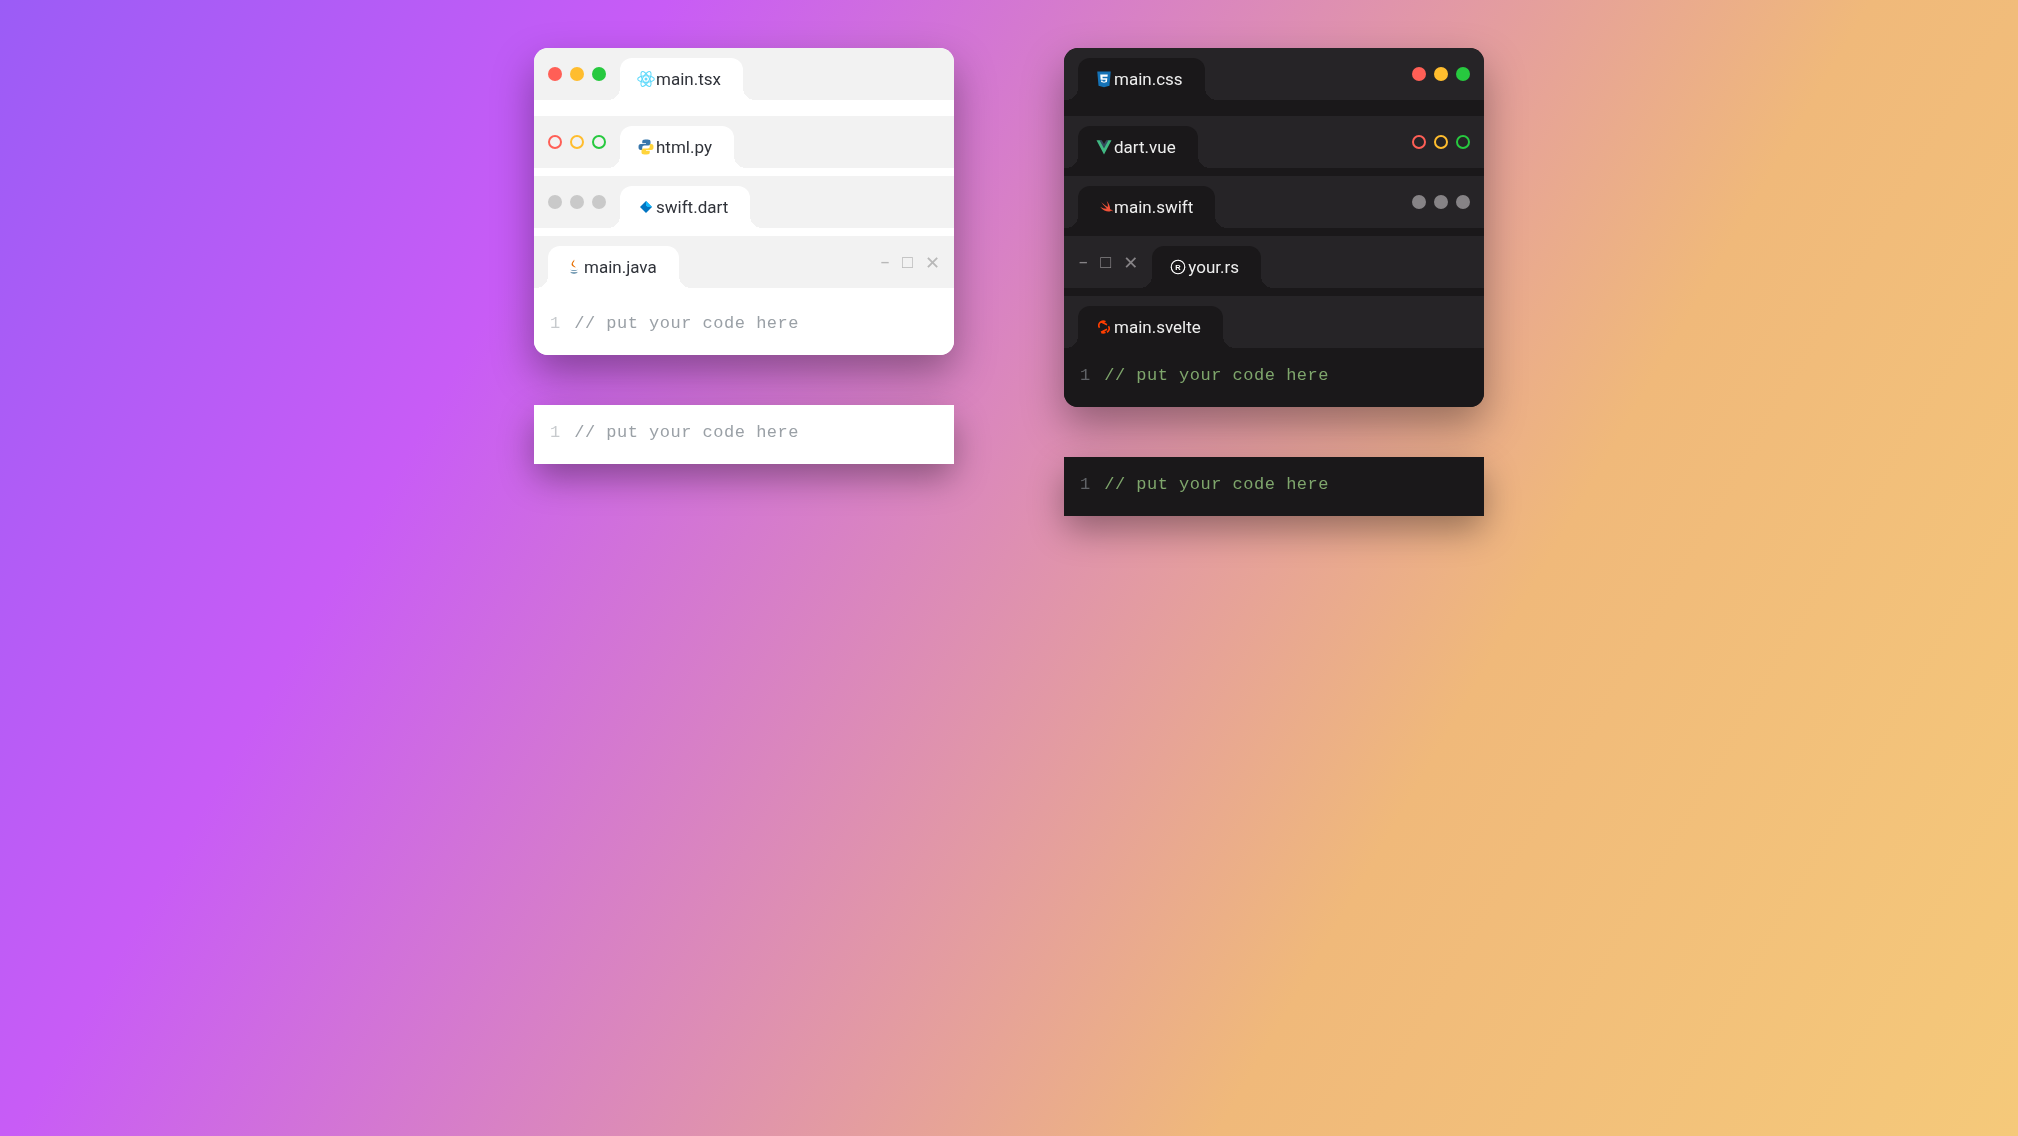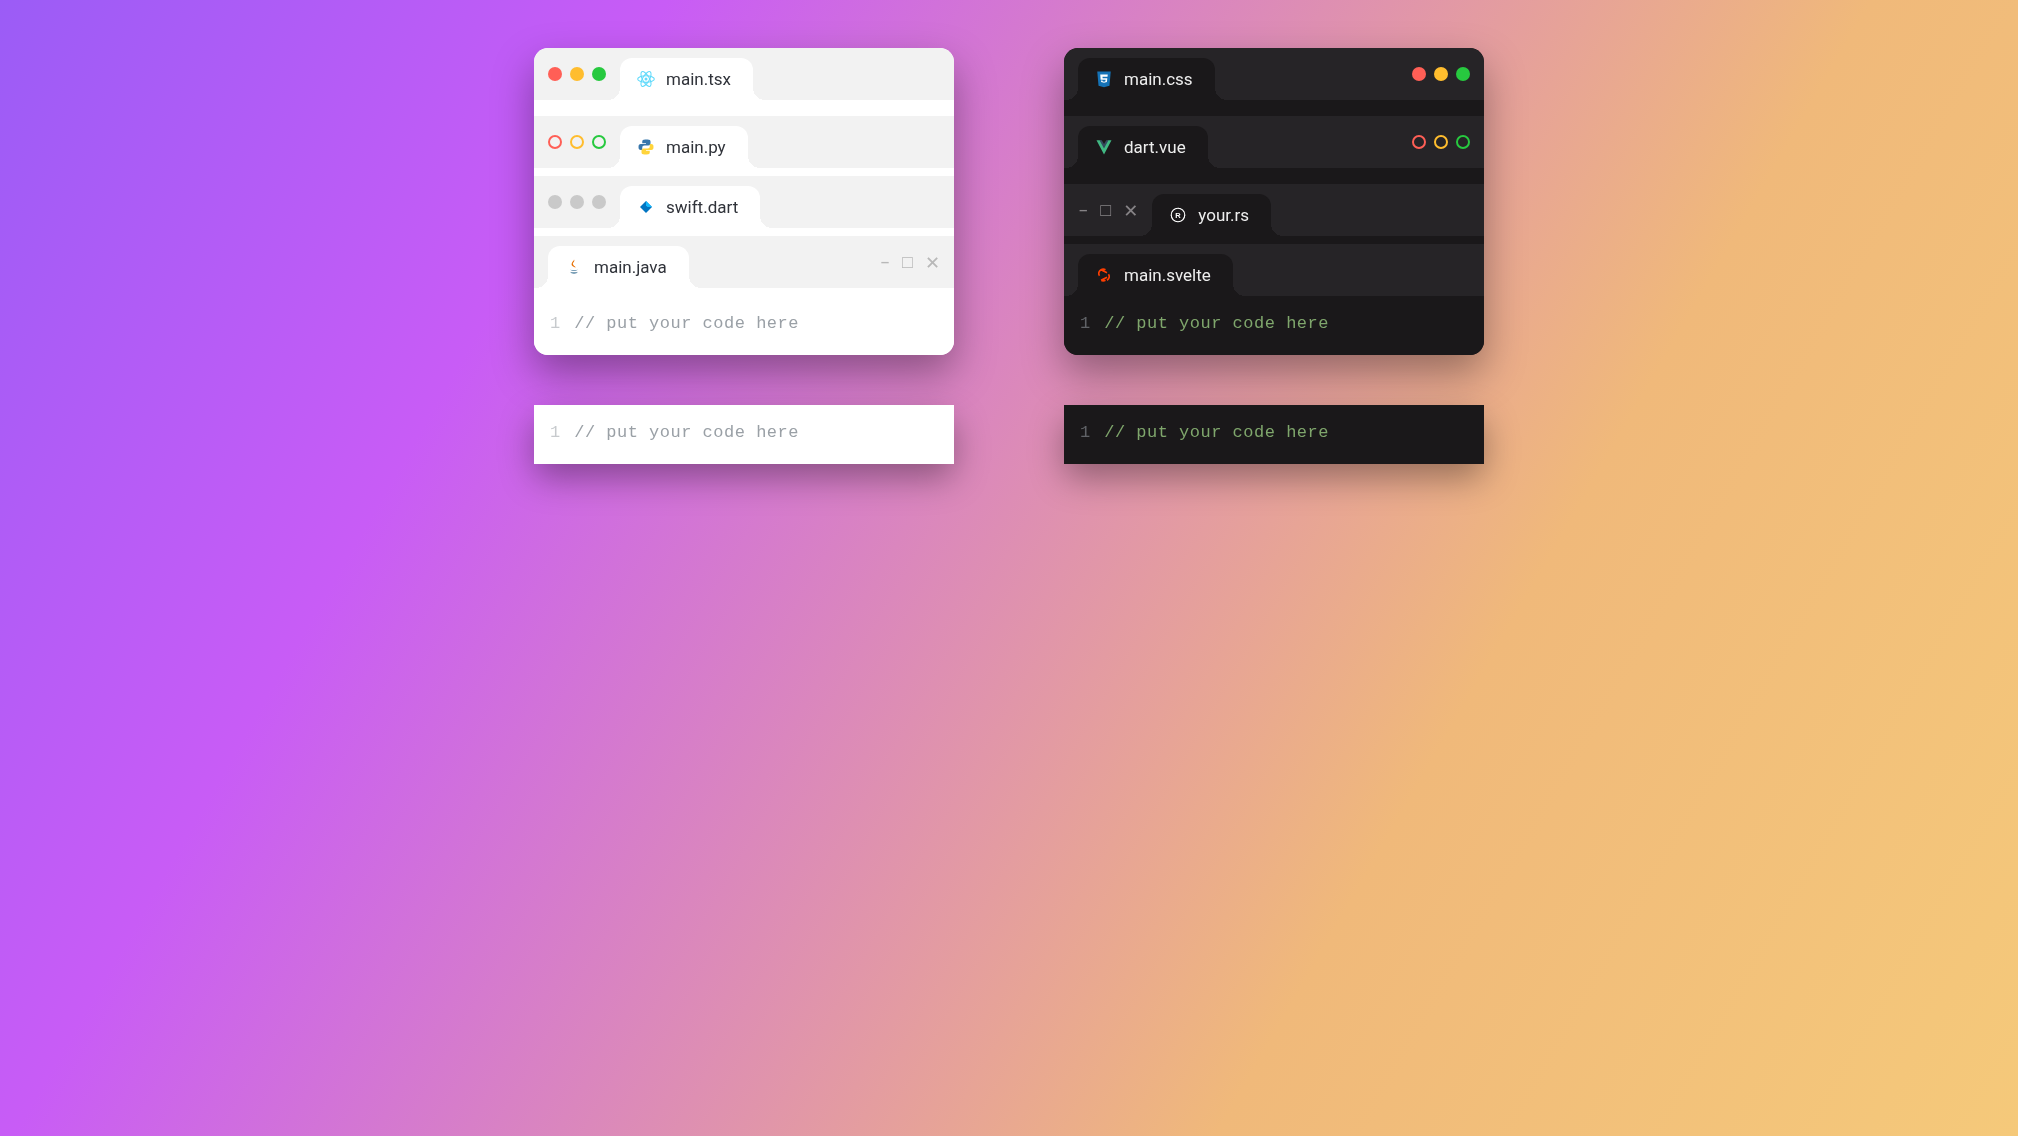--- a/index.html
+++ b/index.html
@@ -52,21 +52,21 @@
   .light .dot.ring.gray { border-color:#c9c9c9; }
   .dark  .dot.ring.gray { border-color:#868386; }
 
   
   .winctrls { display:flex; gap:12px; align-items:center; font-size:18px; }
   .light .winctrls { color:#b8b8b8; }
   .dark  .winctrls { color:#868386; }
 
   
   .tab {
-    display:flex; align-items:center; gap:10px;
+    display:flex; align-items:center; 
     height: 42px;
     padding: 0 22px 0 16px;
     border-radius: 12px 12px 0 0;
     margin-top: 10px;
     align-self: flex-end;
     font-size: 17px;
     position:relative;
   }
   .light .tab { background:#fff; color:#30333a; }
   .dark  .tab { background:#1a181a; color:#eee; }
@@ -146,21 +146,21 @@
         <span class="dot ring yellow"></span>
         <span class="dot ring green"></span>
       </div>
       <div class="tab">
         <span class="ico">
           <svg viewBox="0 0 24 24" width="18" height="18">
               <path fill="#3776ab" d="M11 2c-3 0-4 1-4 3v2h5v1H5c-2 0-3 1-3 4s1 4 3 4h2v-3c0-2 1-3 3-3h5c2 0 3-1 3-3V5c0-2-1-3-4-3z"></path>
               <path fill="#ffd43b" d="M13 22c3 0 4-1 4-3v-2h-5v-1h7c2 0 3-1 3-4s-1-4-3-4h-2v3c0 2-1 3-3 3H9c-2 0-3 1-3 3v2c0 2 1 3 4 3z"></path>
             </svg>
         </span>
-        <span>main.py</span>
+        <span>html.py</span>
       </div>
       <div class="spacer"></div>
     </div>
     <div class="gap"></div>
 
     <div class="row">
       <div class="dots">
         <span class="dot ring gray"></span>
         <span class="dot ring gray"></span>
         <span class="dot ring gray"></span>
@@ -248,20 +248,36 @@
       </div>
       <div class="spacer"></div>
       <div class="dots">
         <span class="dot ring red"></span>
         <span class="dot ring yellow"></span>
         <span class="dot ring green"></span>
       </div>
     </div>
     <div class="gap"></div>
 
+    <div class="row">
+      <div class="tab" style="margin-left:0">
+        <span class="ico">
+          <svg viewBox="0 0 24 24" width="18" height="18">
+              <path fill="#f05138" d="M20 15c1-5-5-12-5-12 3 5 2 9 2 9-3-1-9-7-9-7 4 6 8 9 8 9-3 1-9-2-9-2 3 4 8 6 11 6 2 0 3-1 4-1s2 1 2 1c0 0 0-2-4-3z"></path>
+            </svg>
+        </span>
+        <span>main.swift</span>
+      </div>
+      <div class="spacer"></div>
+      <div class="dots">
+        <span class="dot ring gray"></span>
+        <span class="dot ring gray"></span>
+        <span class="dot ring gray"></span>
+      </div>
+    </div>
     <div class="gap"></div>
 
     <div class="row">
       <div class="winctrls">
         <span>−</span>
         <span>□</span>
         <span>✕</span>
       </div>
       <div class="tab">
         <span class="ico">

